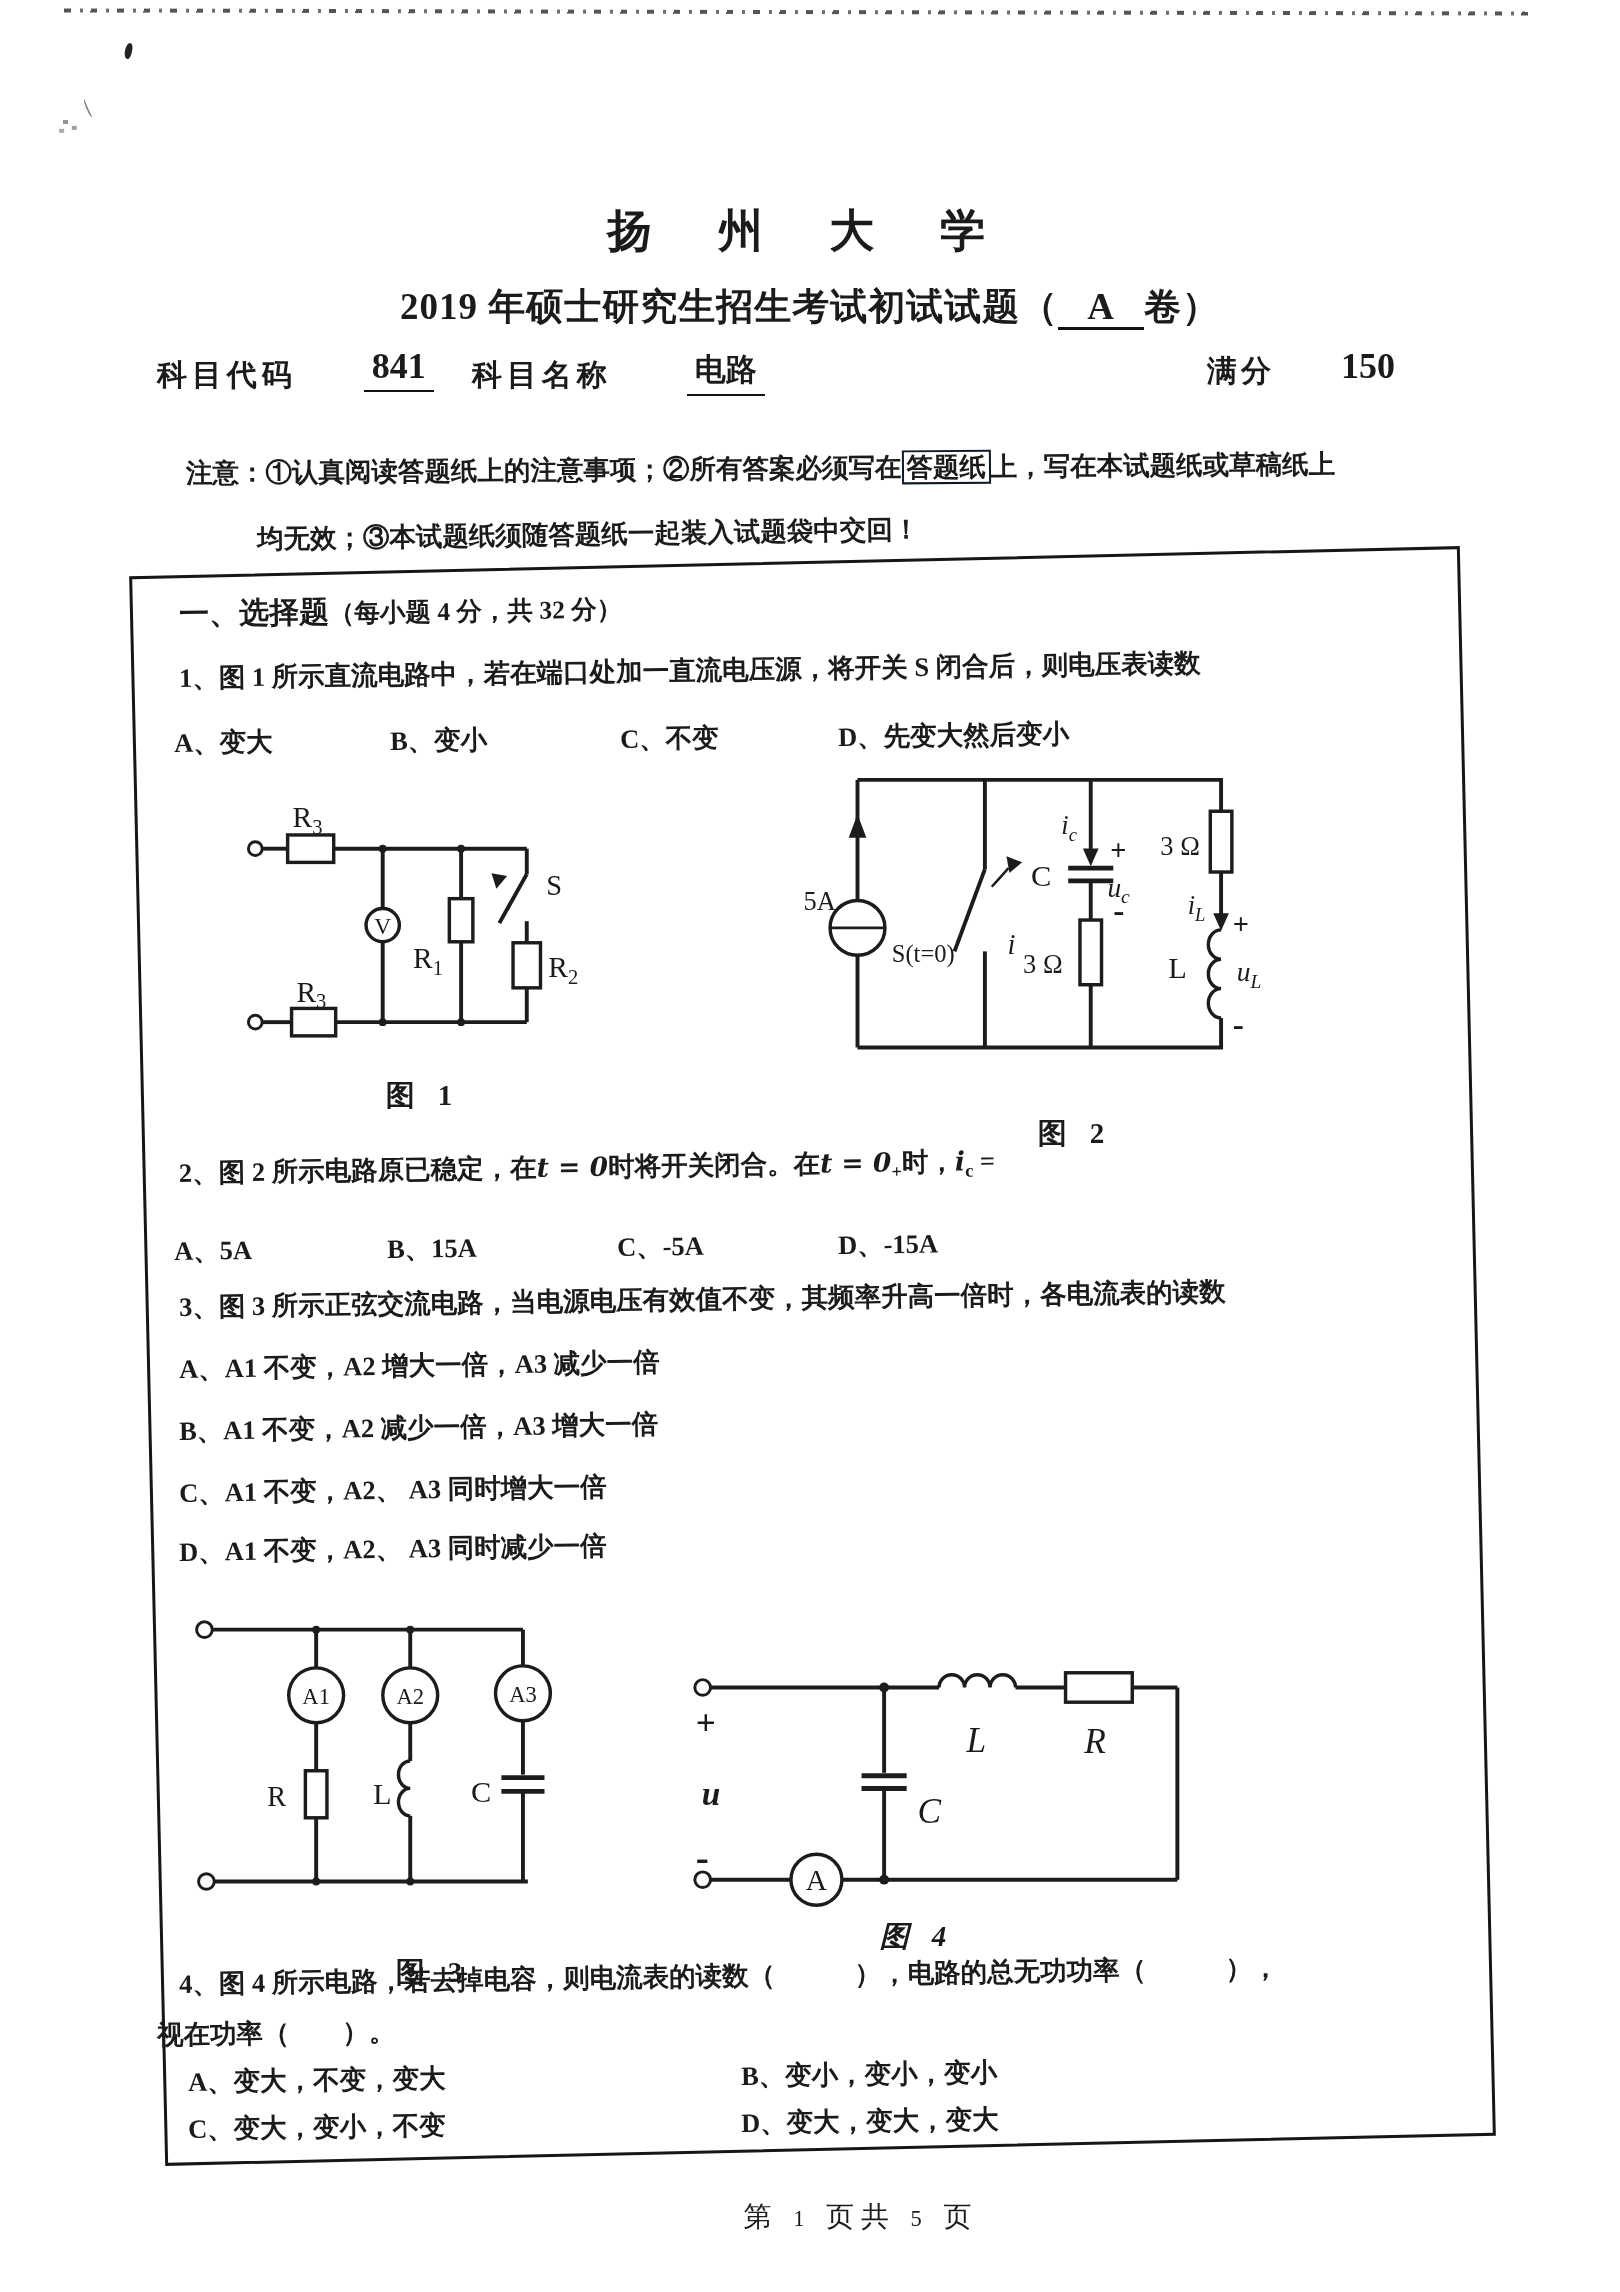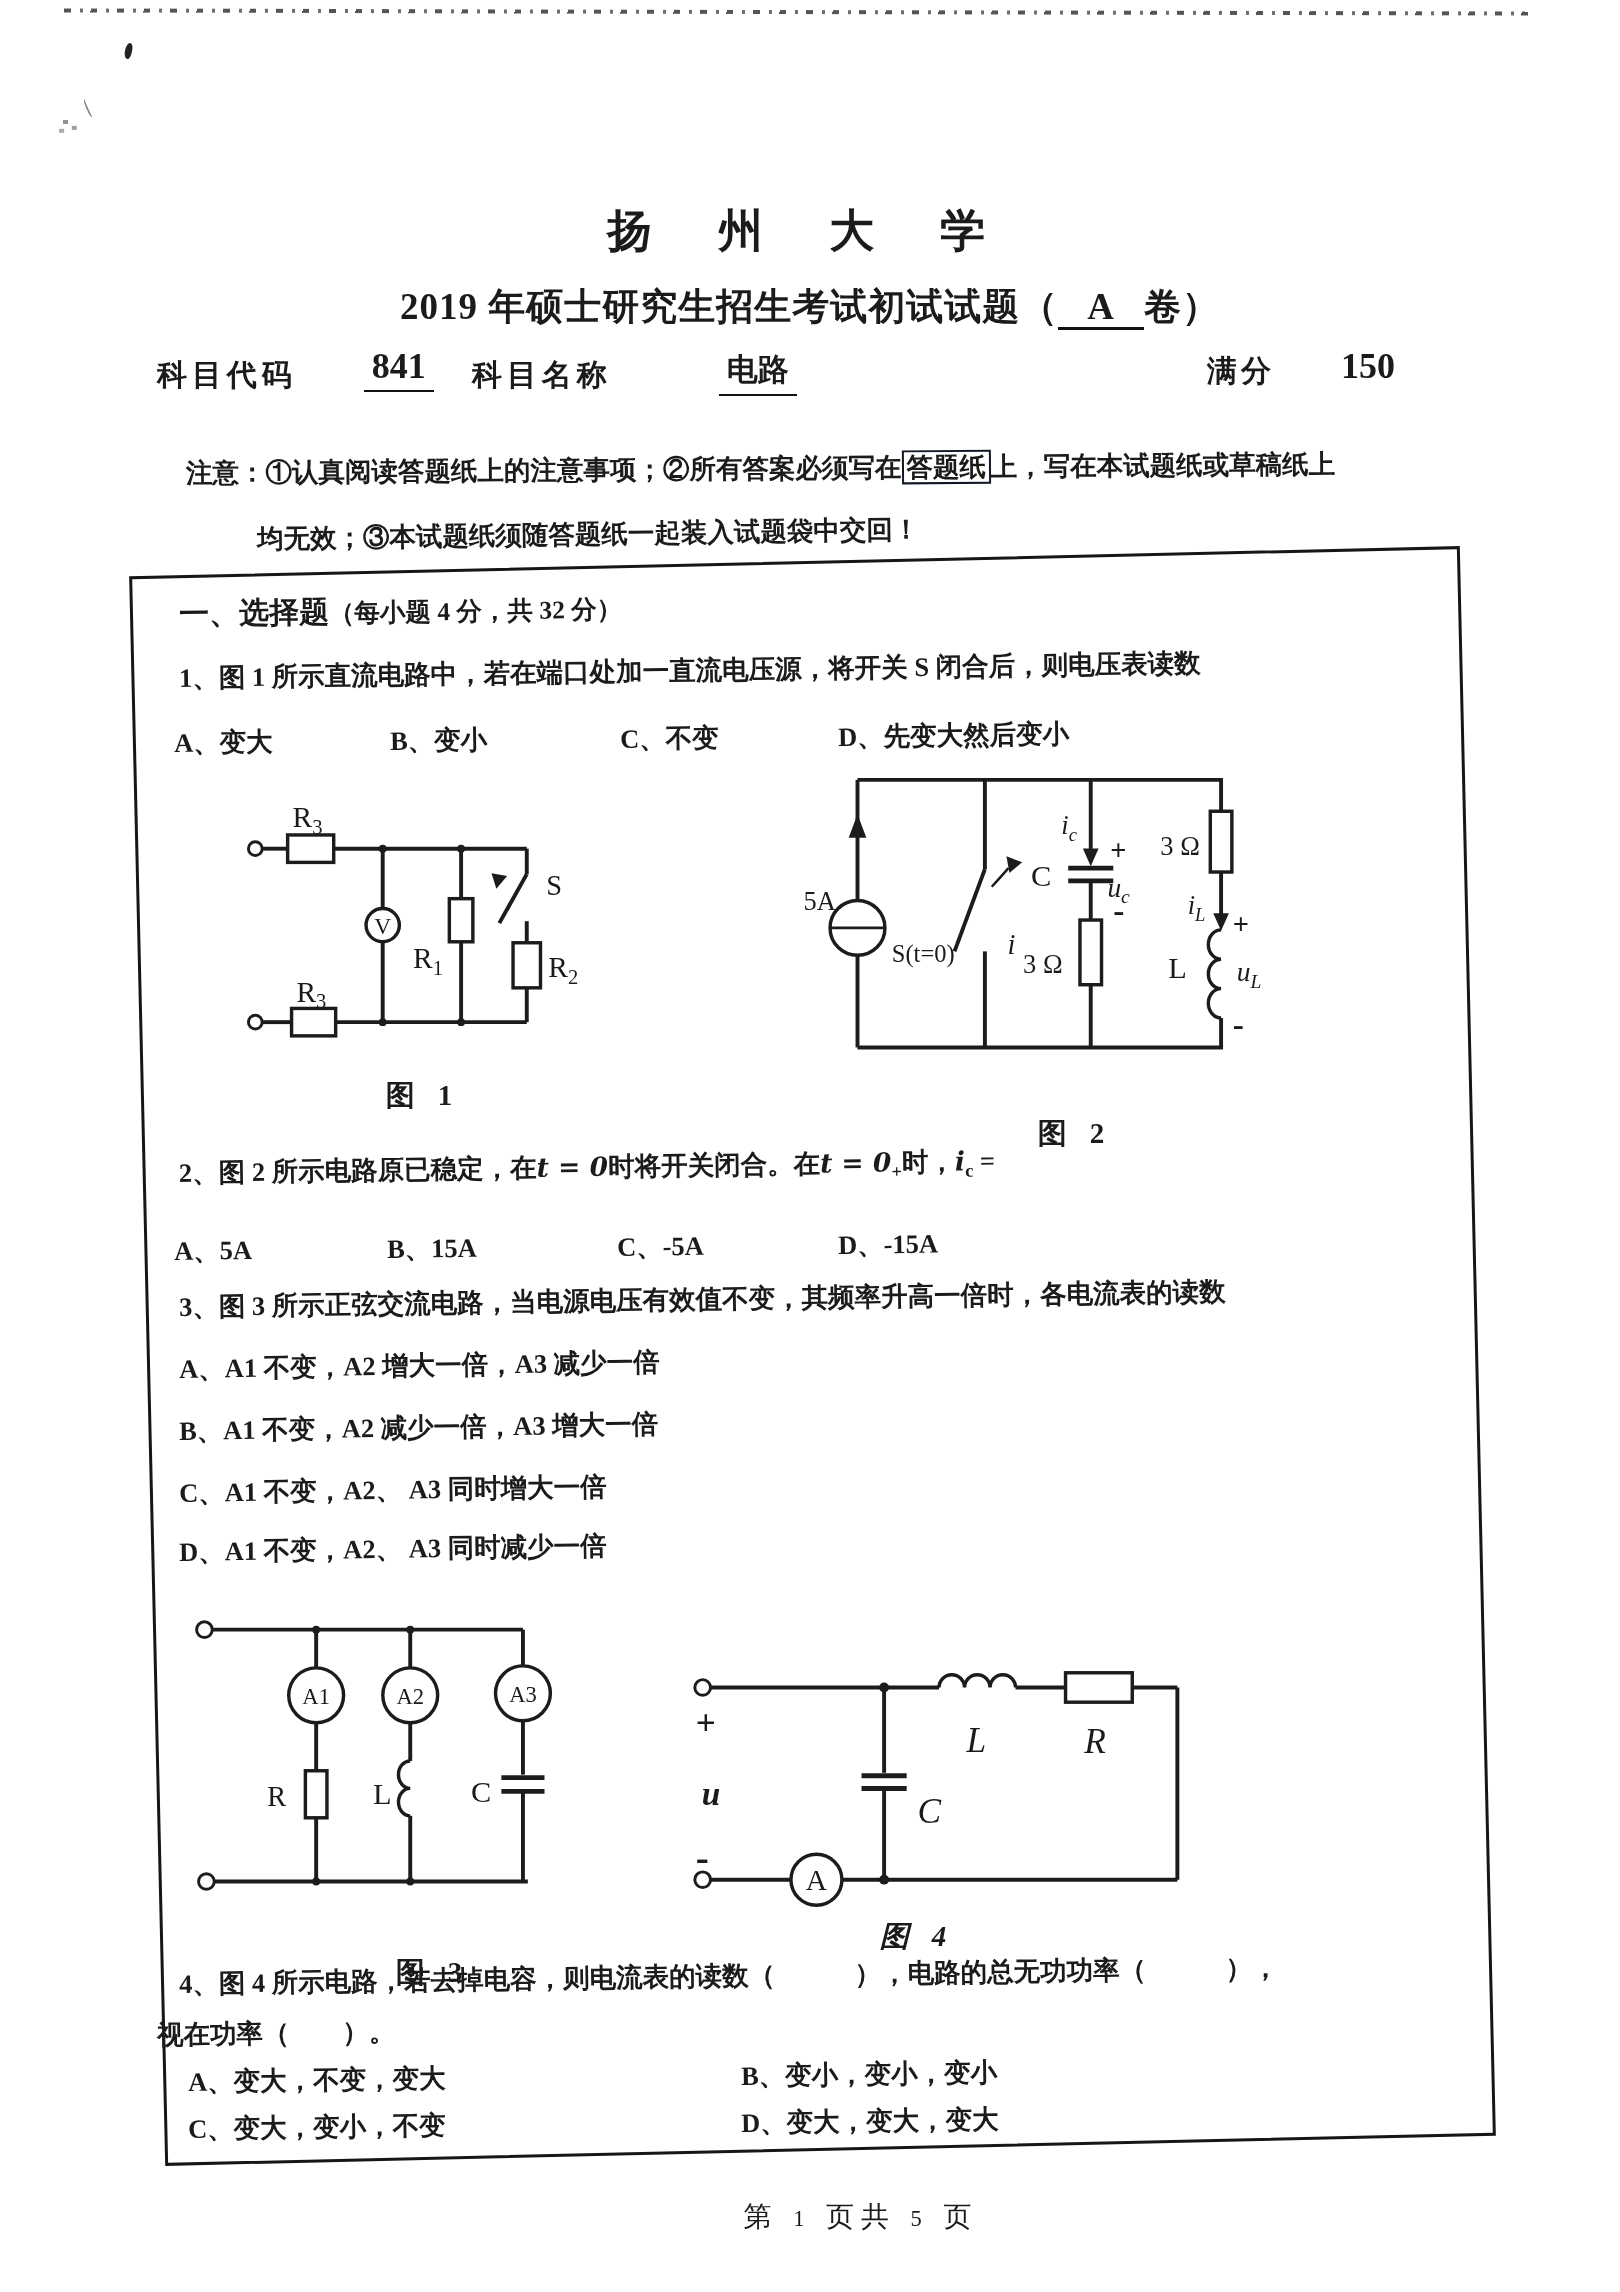--- a/index.html
+++ b/index.html
@@ -46,21 +46,21 @@
 <div class="abs art3"></div>
 
 <div class="abs title">扬 州 大 学</div>
 <div class="abs subtitle">
   <span>2019 年硕士研究生招生考试初试试题（</span><span class="u-a">A</span><span>卷）</span>
 </div>
 
 <div class="abs subjrow" style="left:157px;top:355px;letter-spacing:4.9px;">科目代码</div>
 <div class="abs bignum underlined" style="left:328px;top:345px;">841</div>
 <div class="abs subjrow" style="left:472px;top:355px;letter-spacing:4.9px;">科目名称</div>
-<div class="abs subjrow underlined" style="left:683px;top:349px;font-size:31px;text-align:right;">电路</div>
+<div class="abs subjrow underlined" style="left:651px;top:349px;font-size:31px;text-align:right;">电路</div>
 <div class="abs subjrow" style="left:1207px;top:351px;letter-spacing:3.9px;">满分</div>
 <div class="abs bignum" style="left:1341px;top:345px;">150</div>
 
 <div class="abs notice skew-sm" style="left:186px;top:455px;">
   <span>注意：</span><span>①认真阅读答题纸上的注意事项；②所有答案必须写在</span><span class="boxed">答题纸</span><span>上，写在本试题纸或草稿纸上</span>
 </div>
 <div class="abs notice skew" style="left:257px;top:521px;">均无效；③本试题纸须随答题纸一起装入试题袋中交回！</div>
 
 <div class="abs mainbox"></div>
 

